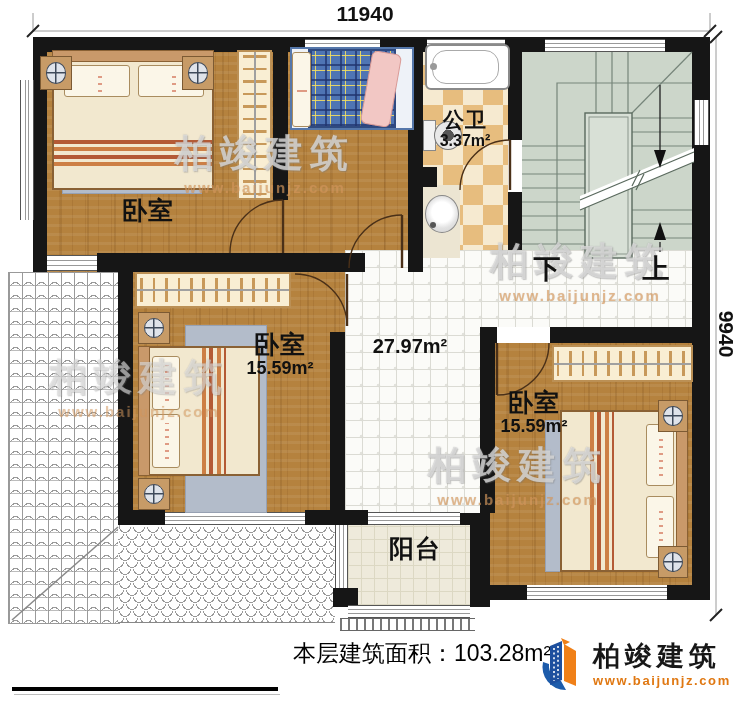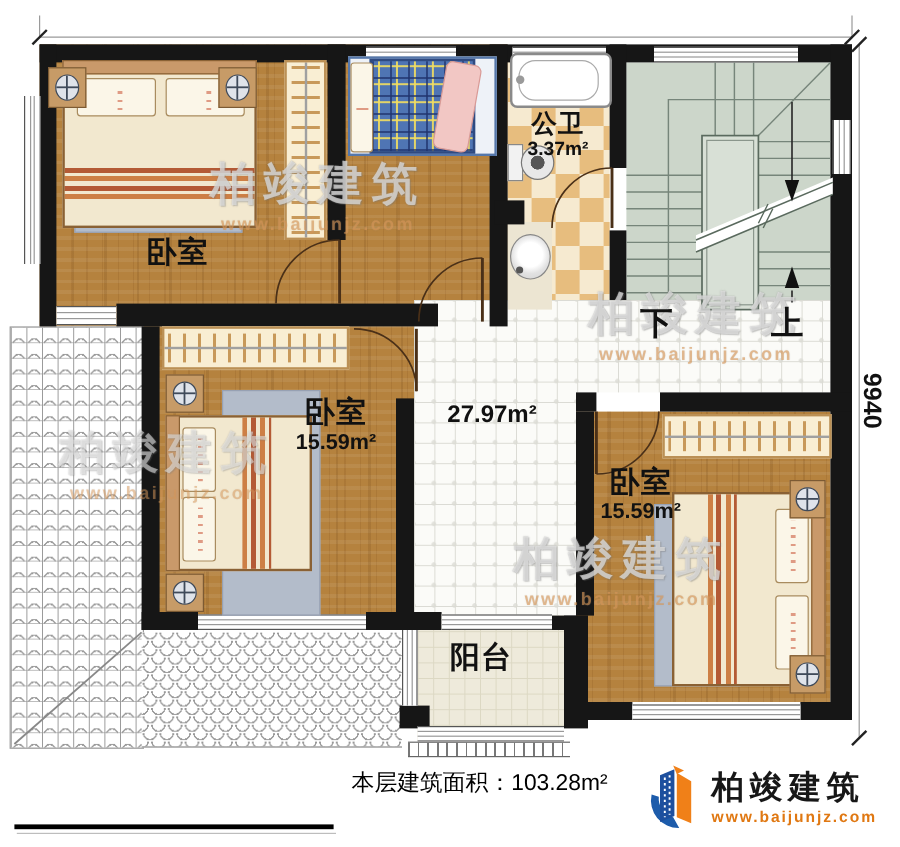--- a/index.html
+++ b/index.html
@@ -89,21 +89,21 @@
   
   .wm{position:absolute;text-align:center;pointer-events:none;}
   .wm .t{font-weight:bold;font-size:38px;letter-spacing:7px;color:rgba(255,255,255,.55);
      text-shadow:0 0 1px rgba(130,130,130,.65),1px 1px 1px rgba(120,120,120,.35);}
   .wm .u{font-weight:bold;font-size:15px;letter-spacing:2px;color:rgba(232,150,70,.5);
      text-shadow:0 0 1px rgba(150,150,150,.4);}
   
   .ftitle{position:absolute;left:12px;top:642px;font-size:34px;color:#000;letter-spacing:2px;}
   .funder1{position:absolute;left:12px;top:687px;width:266px;height:4px;background:#000;}
   .funder2{position:absolute;left:14px;top:694px;width:266px;height:1px;background:#bdbdbd;}
-  .fstats{position:absolute;left:293px;top:640px;font-size:19px;color:#000;line-height:26px;}
+  .fstats{position:absolute;left:293px;top:640px;font-size:23px;color:#000;line-height:26px;}
   .logo-name{font-weight:bold;font-size:27px;color:#171717;letter-spacing:5px;line-height:1;}
   .logo-url{font-weight:bold;font-size:13px;color:#e07812;letter-spacing:1.6px;margin-top:3px;}
 </style>
 </head>
 <body>
 
 <div id="canvas">
 
   <div class="abs wood" style="left:33px;top:37px;width:390px;height:235px;"></div>
   <div class="abs checker" style="left:423px;top:45px;width:85px;height:227px;"></div>
@@ -273,41 +273,42 @@
     <div class="u">www.baijunjz.com</div>
   </div>
   <div class="wm" style="left:388px;top:440px;width:260px;">
     <div class="t">柏竣建筑</div>
     <div class="u">www.baijunjz.com</div>
   </div>
 
   <div class="rlabel" style="left:88px;top:196px;width:120px;">
     <div class="rname">卧室</div>
   </div>
-  <div class="rlabel" style="left:424px;top:92px;width:82px;">
+  <div class="rlabel" style="left:424px;top:108px;width:82px;">
     <div class="rname sm">公卫</div>
     <div class="rarea" style="font-size:16px;">3.37m²</div>
   </div>
   <div class="rlabel" style="left:230px;top:330px;width:100px;">
     <div class="rname">卧室</div>
     <div class="rarea">15.59m²</div>
   </div>
   <div class="rlabel" style="left:484px;top:388px;width:100px;">
     <div class="rname">卧室</div>
     <div class="rarea">15.59m²</div>
   </div>
   <div class="rlabel" style="left:358px;top:335px;width:104px;">
     <div class="rarea" style="font-size:20px;">27.97m²</div>
   </div>
-  <div class="rlabel" style="left:364px;top:534px;width:74px;">
+  <div class="rlabel" style="left:378px;top:534px;width:74px;">
     <div class="rname">阳台</div>
   </div>
   <div class="stairlab" style="left:525px;top:251px;width:44px;">下</div>
   <div class="stairlab" style="left:634px;top:251px;width:44px;">上</div>
 
+  <div class="dimtext" style="left:300px;top:2px;width:130px;">11940</div>
   <div class="dimtext" style="left:698px;top:322px;width:56px;transform:rotate(90deg);">9940</div>
 
   <div class="funder1"></div>
   <div class="funder2"></div>
   <div class="fstats">
     <div>
       <span>本层建筑面积：</span><span>103.28m²</span>
     </div>
   </div>
   <div class="abs" style="left:536px;top:636px;display:flex;align-items:center;">

